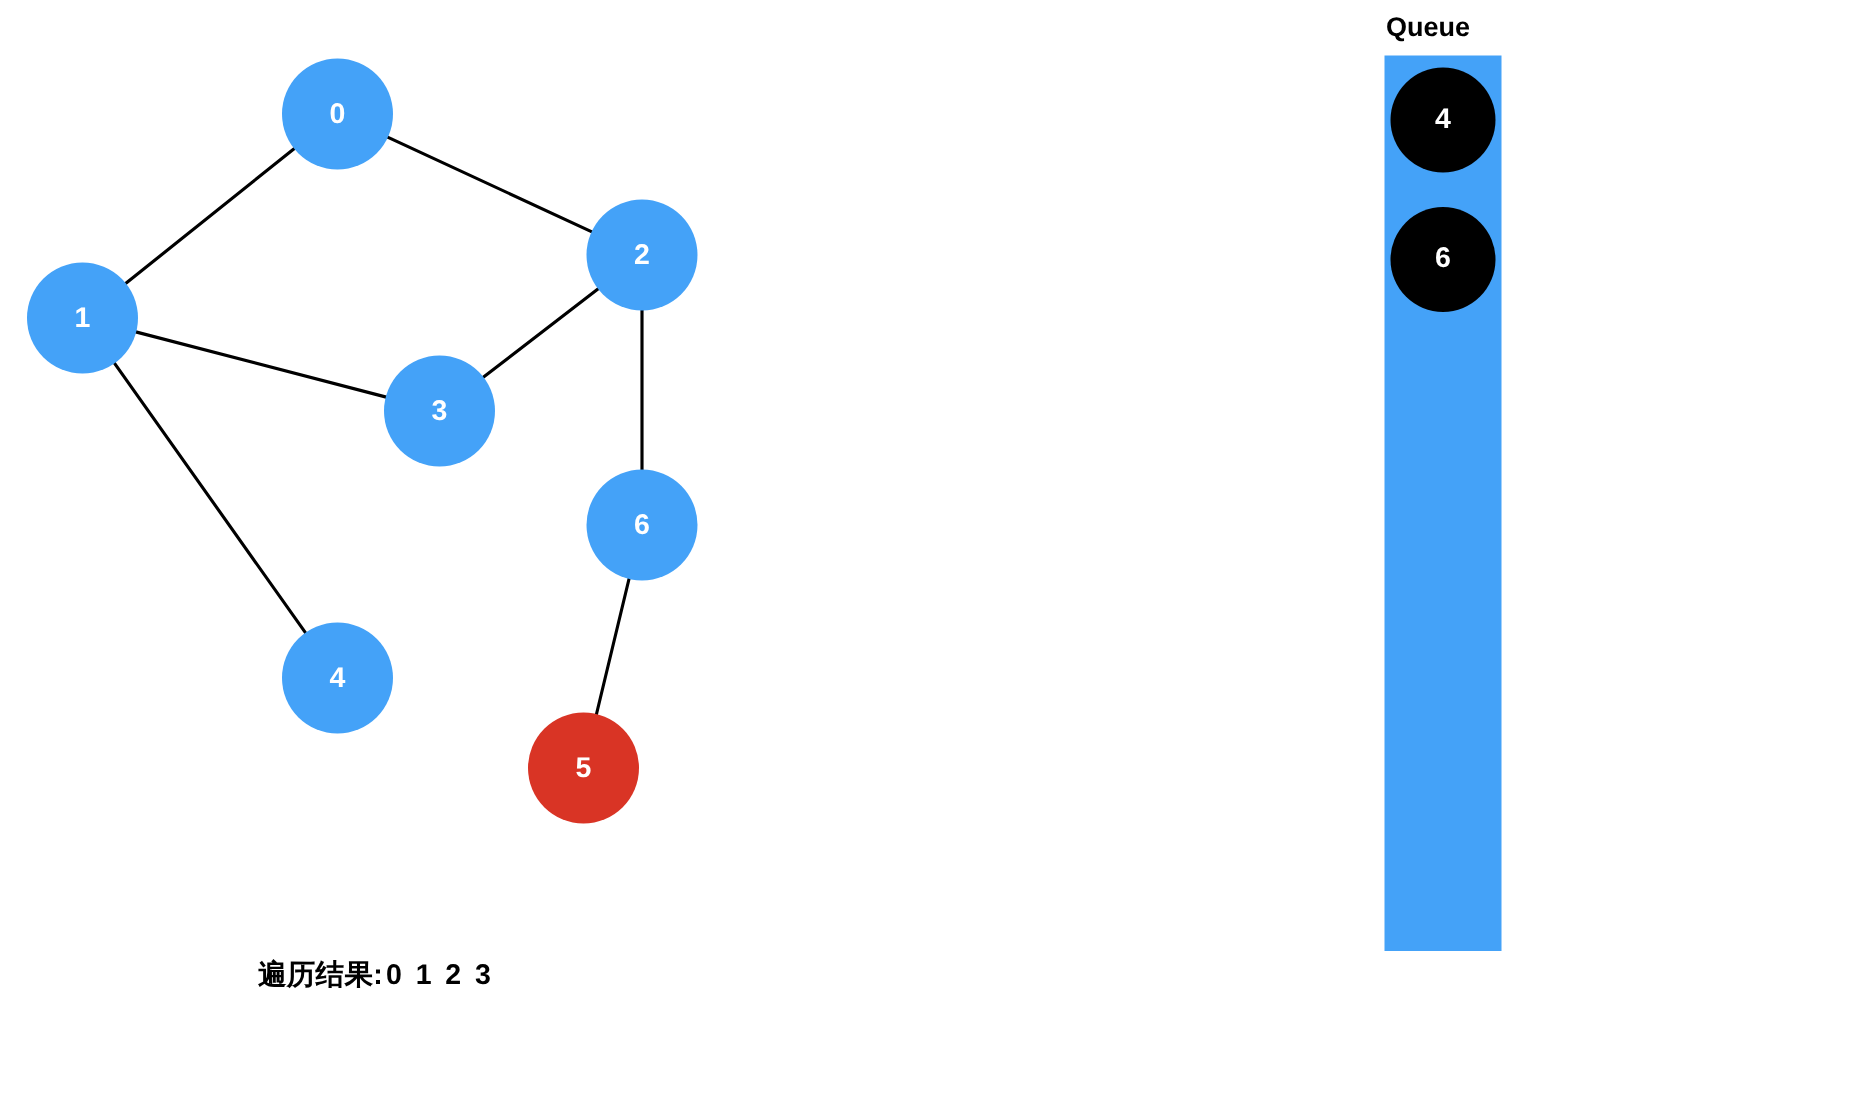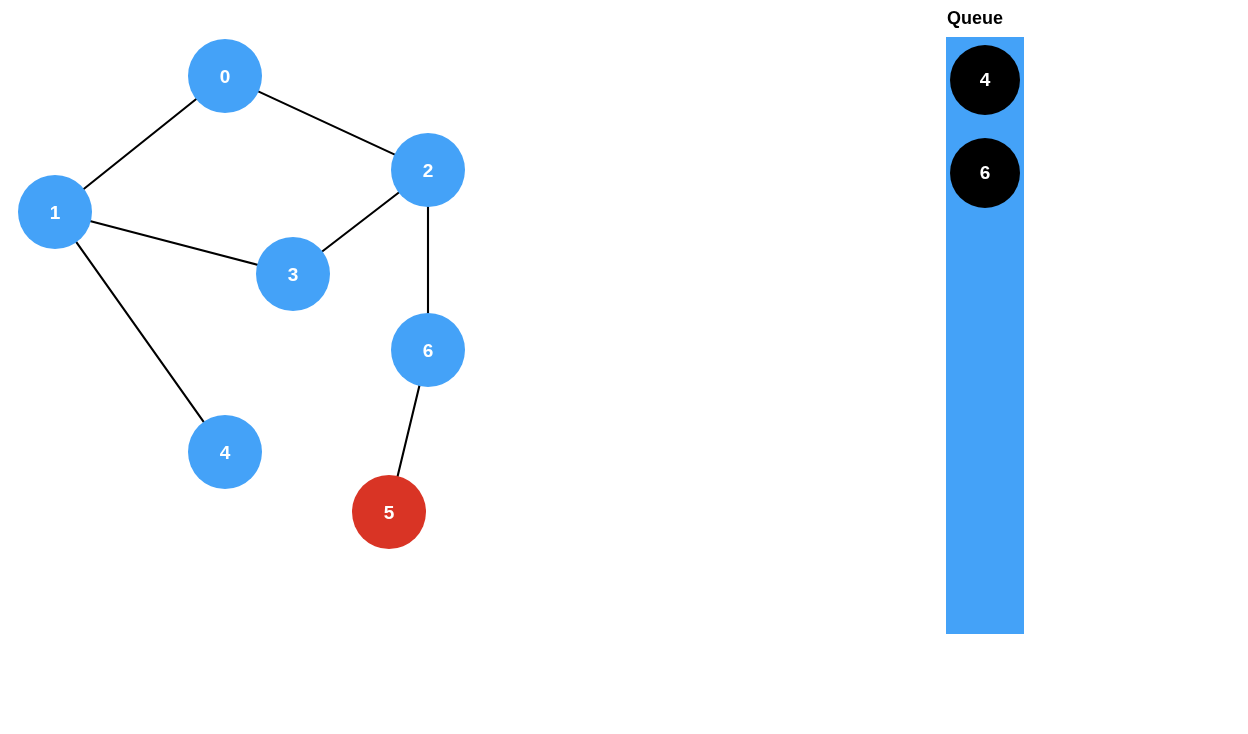--- a/index.html
+++ b/index.html
@@ -69,21 +69,21 @@
   #traversal-result .tr-label { margin-right: 2px; }
   #traversal-result .tr-values span {
     display: inline-block;
     margin-right: 9px;
   }
   #traversal-result .tr-values span:last-child { margin-right: 0; }
 
   
   #queue-panel {
     position: absolute;
-    left: 946px;
+    left: 923px;
     top: 7px;
     width: 58px;
   }
   #queue-title {
     text-align: center;
     font-size: 18px;
     font-weight: bold;
     color: #000000;
     line-height: 22px;
     margin-bottom: 8px;
@@ -145,20 +145,23 @@
         </div>
         <div class="graph-node" style="left: 352px; top: 475px; width: 74px; height: 74px; background: rgb(217, 52, 37); color: rgb(255, 255, 255);">
           <span>5</span>
         </div>
         <div class="graph-node" style="left: 391px; top: 313px; width: 74px; height: 74px; background: rgb(68, 162, 248); color: rgb(255, 255, 255);">
           <span>6</span>
         </div>
       </div>
   </div>
 
+  <div id="traversal-result">
+    <span class="tr-label">遍历结果:</span><span class="tr-values"><span>0</span><span>1</span><span>2</span><span>3</span></span>
+  </div>
 
   <div id="queue-panel">
     <div id="queue-title">Queue</div>
     <div id="queue-body" style="background: rgb(68, 162, 248);">
         <div class="queue-item" style="background: rgb(0, 0, 0);">
           <span>4</span>
         </div>
         <div class="queue-item" style="background: rgb(0, 0, 0);">
           <span>6</span>
         </div>

